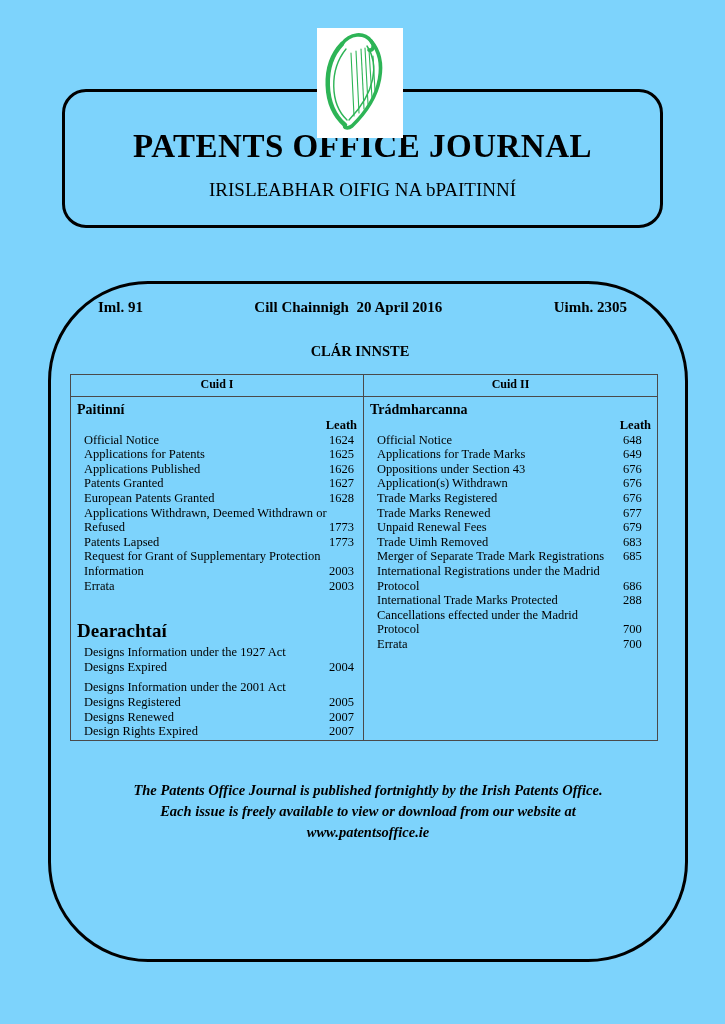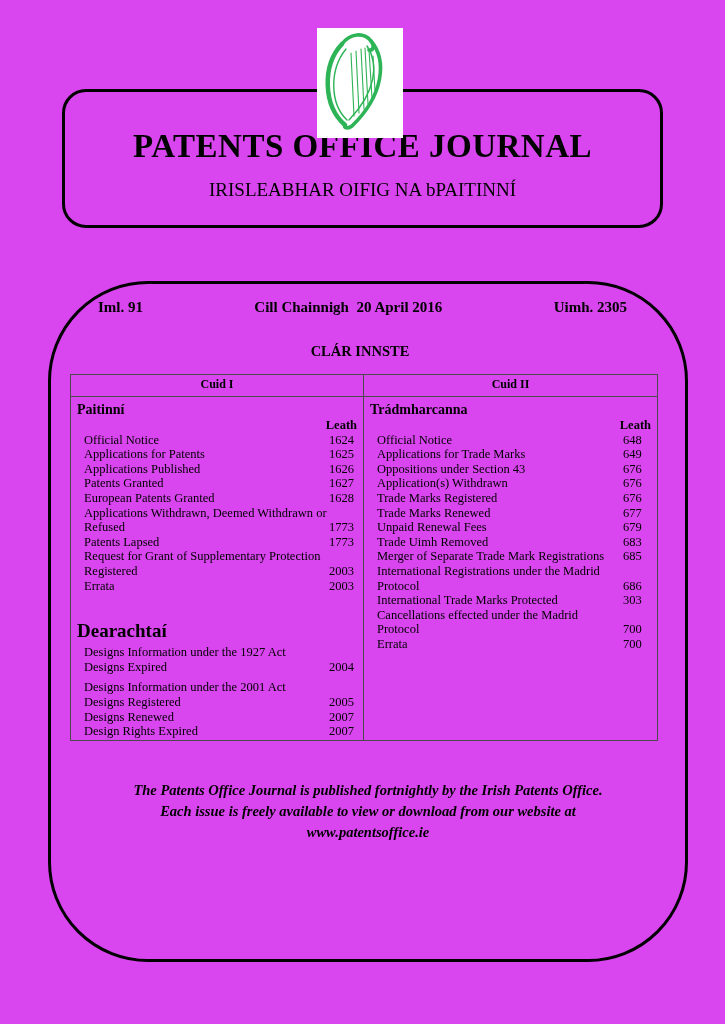--- a/index.html
+++ b/index.html
@@ -1,20 +1,20 @@
 <!DOCTYPE html>
 <html><head>
 <meta charset="utf-8">
 <style>
   html, body { margin: 0; padding: 0; background: #ffffff; }
   .page {
     position: relative;
     width: 725px;
     height: 1024px;
-    background: #d946ef;
+    background: #7dd3fc;
     color: #000000;
     font-family: "Liberation Serif", serif;
     overflow: hidden;
   }
 
   
   .harp-wrap {
     position: absolute;
     left: 317px; top: 28px;
     width: 86px; height: 110px;
@@ -206,21 +206,21 @@
             </div>
             <div class="toc-row">
               <span class="lbl">Patents Lapsed</span>
               <span class="pg">1773</span>
             </div>
             <div class="toc-row">
               <span class="lbl">Request for Grant of Supplementary Protection</span>
               <span class="pg"></span>
             </div>
             <div class="toc-row">
-              <span class="lbl">Registered</span>
+              <span class="lbl">Information</span>
               <span class="pg">2003</span>
             </div>
             <div class="toc-row">
               <span class="lbl">Errata</span>
               <span class="pg">2003</span>
             </div>
             <div style="height: 30px;"></div>
             <div class="toc-subheader">Dearachtaí</div>
             <div style="height: 6px;"></div>
             <div class="toc-row">
@@ -297,21 +297,21 @@
             <div class="toc-row">
               <span class="lbl">International Registrations under the Madrid</span>
               <span class="pg"></span>
             </div>
             <div class="toc-row">
               <span class="lbl">Protocol</span>
               <span class="pg">686</span>
             </div>
             <div class="toc-row">
               <span class="lbl">International Trade Marks Protected</span>
-              <span class="pg">303</span>
+              <span class="pg">288</span>
             </div>
             <div class="toc-row">
               <span class="lbl">Cancellations effected under the Madrid</span>
               <span class="pg"></span>
             </div>
             <div class="toc-row">
               <span class="lbl">Protocol</span>
               <span class="pg">700</span>
             </div>
             <div class="toc-row">

